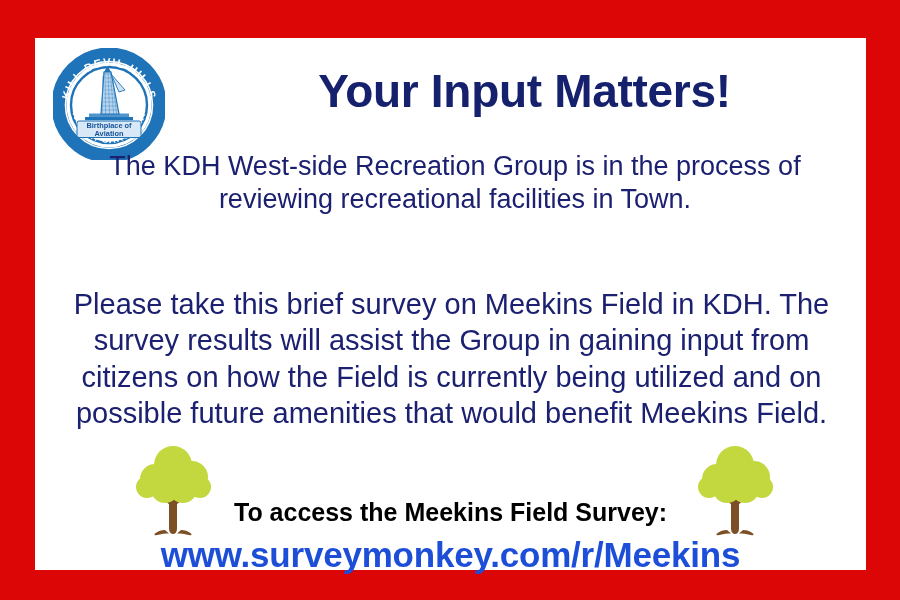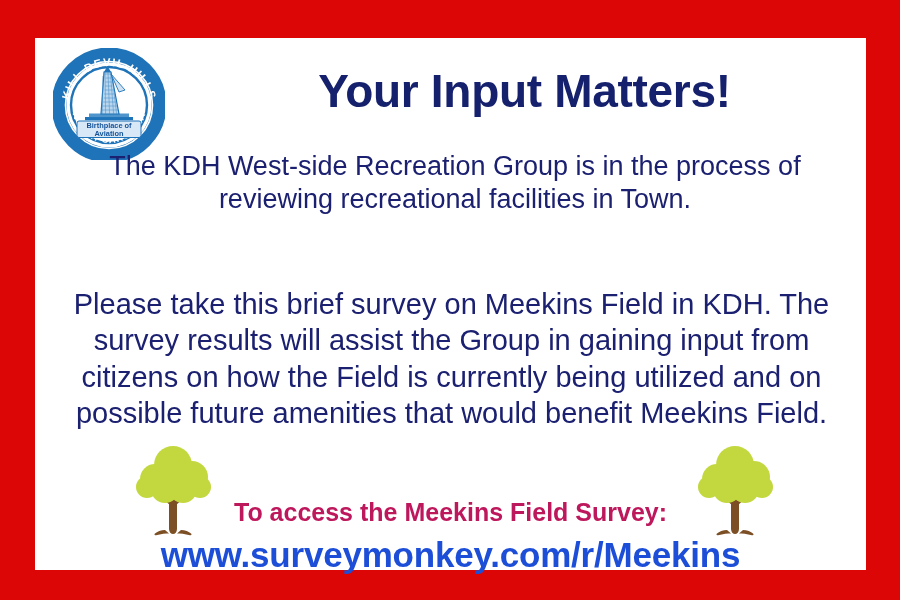--- a/index.html
+++ b/index.html
@@ -99,21 +99,21 @@
   .tree-right { left: 648px; top: 14px; }
 
   .cta {
     position: absolute;
     left: 0;
     top: 75px;
     width: 831px;
     text-align: center;
     font-size: 25px;
     font-weight: bold;
-    color: #be185d;
+    color: #000000;
   }
 
   .url {
     position: absolute;
     left: 0;
     top: 112px;
     width: 831px;
     text-align: center;
     font-size: 35px;
     font-weight: bold;

